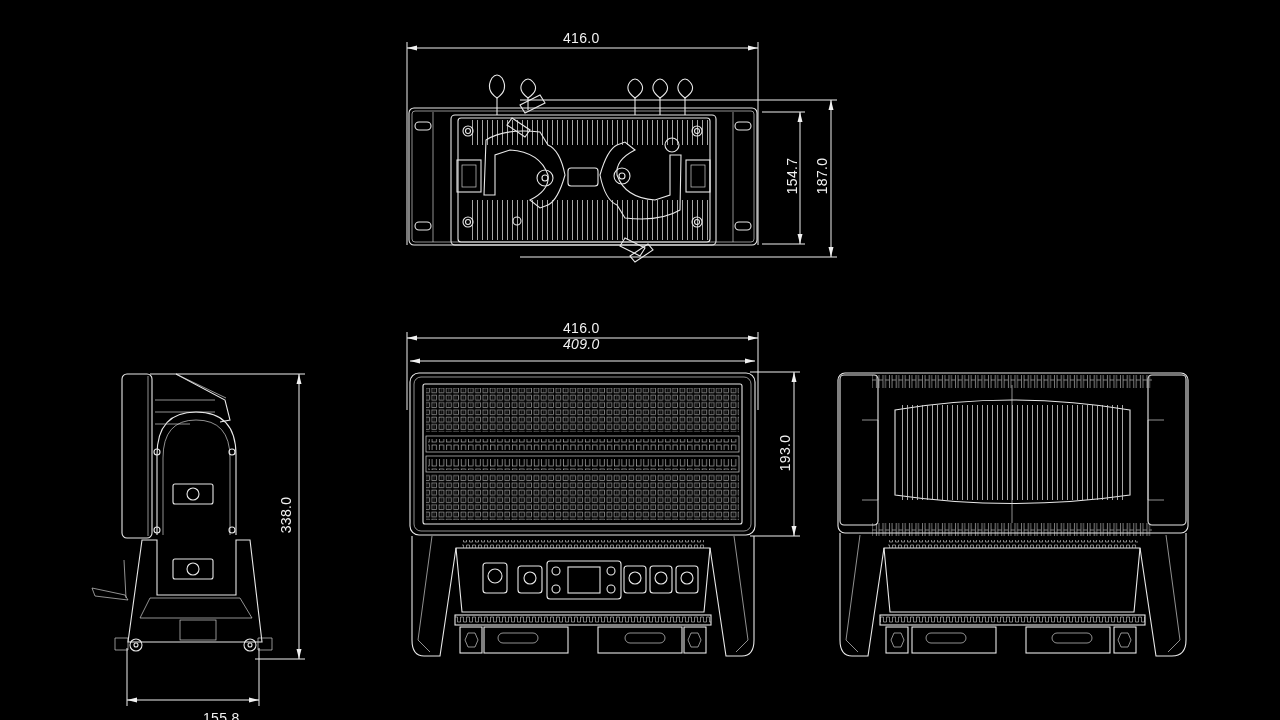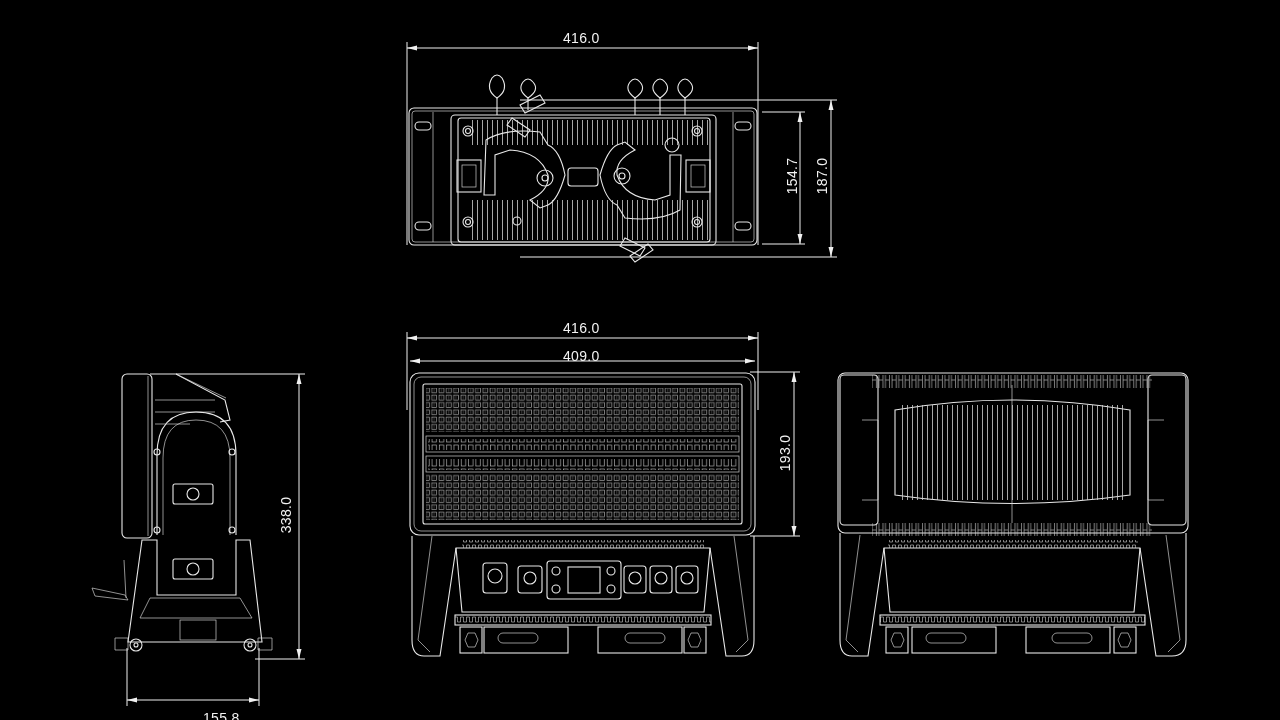--- a/index.html
+++ b/index.html
@@ -276,17 +276,17 @@
     <rect class="ln" x="1114" y="627" width="22" height="26"></rect>
     <polygon class="lt" points="1118,640 1121,633 1128,633 1131,640 1128,647 1121,647"></polygon>
   </g>
 </svg>
 
 <div class="dim-text" style="left:563px; top:30px;">416.0</div>
 <div class="dim-text rot" style="left:774px; top:168px;">154.7</div>
 <div class="dim-text rot" style="left:804px; top:168px;">187.0</div>
 
 <div class="dim-text" style="left:563px; top:320px;">416.0</div>
-<div class="dim-text" style="left:563px; top:348px;">409.0</div>
+<div class="dim-text" style="left:563px; top:336px;font-style:italic;">409.0</div>
 <div class="dim-text rot" style="left:767px; top:445px;">193.0</div>
 
 <div class="dim-text rot" style="left:268px; top:507px;">338.0</div>
 <div class="dim-text" style="left:175px; top:710px;margin-left:28px;">155.8</div>
 
 </body></html>

